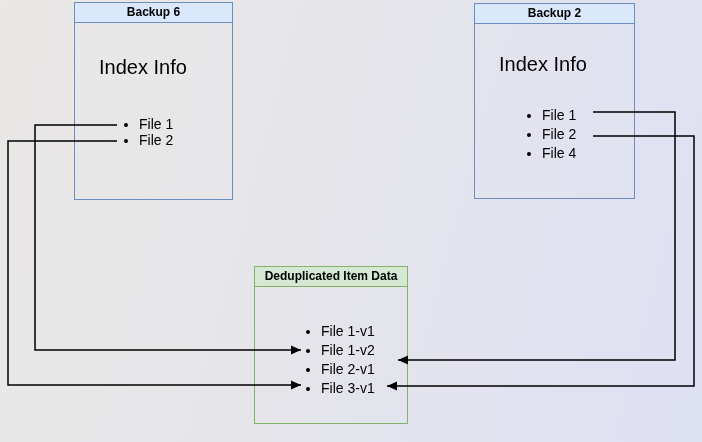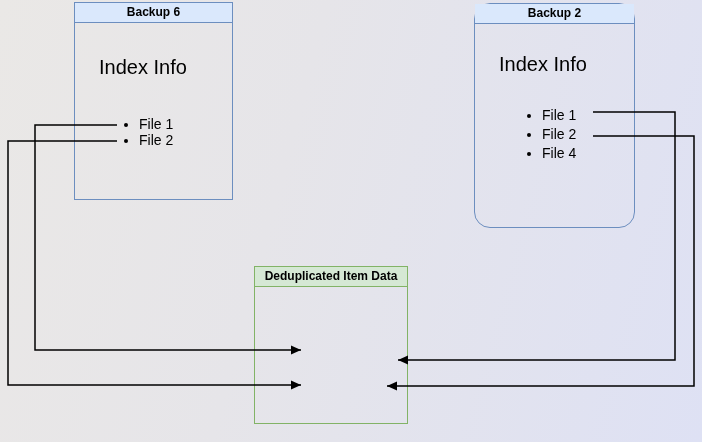--- a/index.html
+++ b/index.html
@@ -35,36 +35,42 @@
     <div class="hdr">
       <span>Backup 6</span>
     </div>
     <div class="index-label" style="left:24px; top:53px;">Index Info</div>
     <ul class="filelist" style="left:50px; top:113px;">
       <li>File 1</li>
       <li>File 2</li>
     </ul>
   </div>
 
-  <div class="box blue" style="left:474px; top:3px; width:161px; height:225px;border-radius:16px;">
+  <div class="box blue" style="left:474px; top:3px; width:161px; height:196px;">
     <div class="hdr">
       <span>Backup 2</span>
     </div>
     <div class="index-label" style="left:24px; top:49px;">Index Info</div>
     <ul class="filelist wide" style="left:53px; top:102px;">
       <li>File 1</li>
       <li>File 2</li>
       <li>File 4</li>
     </ul>
   </div>
 
   <div class="box green" style="left:254px; top:266px; width:154px; height:158px;">
     <div class="hdr">
       <span>Deduplicated Item Data</span>
     </div>
+    <ul class="filelist wide" style="left:52px; top:55px;">
+      <li>File 1-v1</li>
+      <li>File 1-v2</li>
+      <li>File 2-v1</li>
+      <li>File 3-v1</li>
+    </ul>
   </div>
 
   <svg id="connector-layer" width="702" height="442" viewBox="0 0 702 442">
     <defs>
       <marker id="arrow" markerUnits="userSpaceOnUse" markerWidth="12" markerHeight="12" viewBox="0 0 12 12" refX="11" refY="6" orient="auto">
         <path d="M1,1.5 L11,6 L1,10.5 Z" fill="#000"></path>
       </marker>
     </defs>
     <path d="M117,125 H35 V350 H301" fill="none" stroke="#000" stroke-width="1.5" marker-end="url(#arrow)"></path>
     <path d="M117,141 H8 V385 H301" fill="none" stroke="#000" stroke-width="1.5" marker-end="url(#arrow)"></path>

